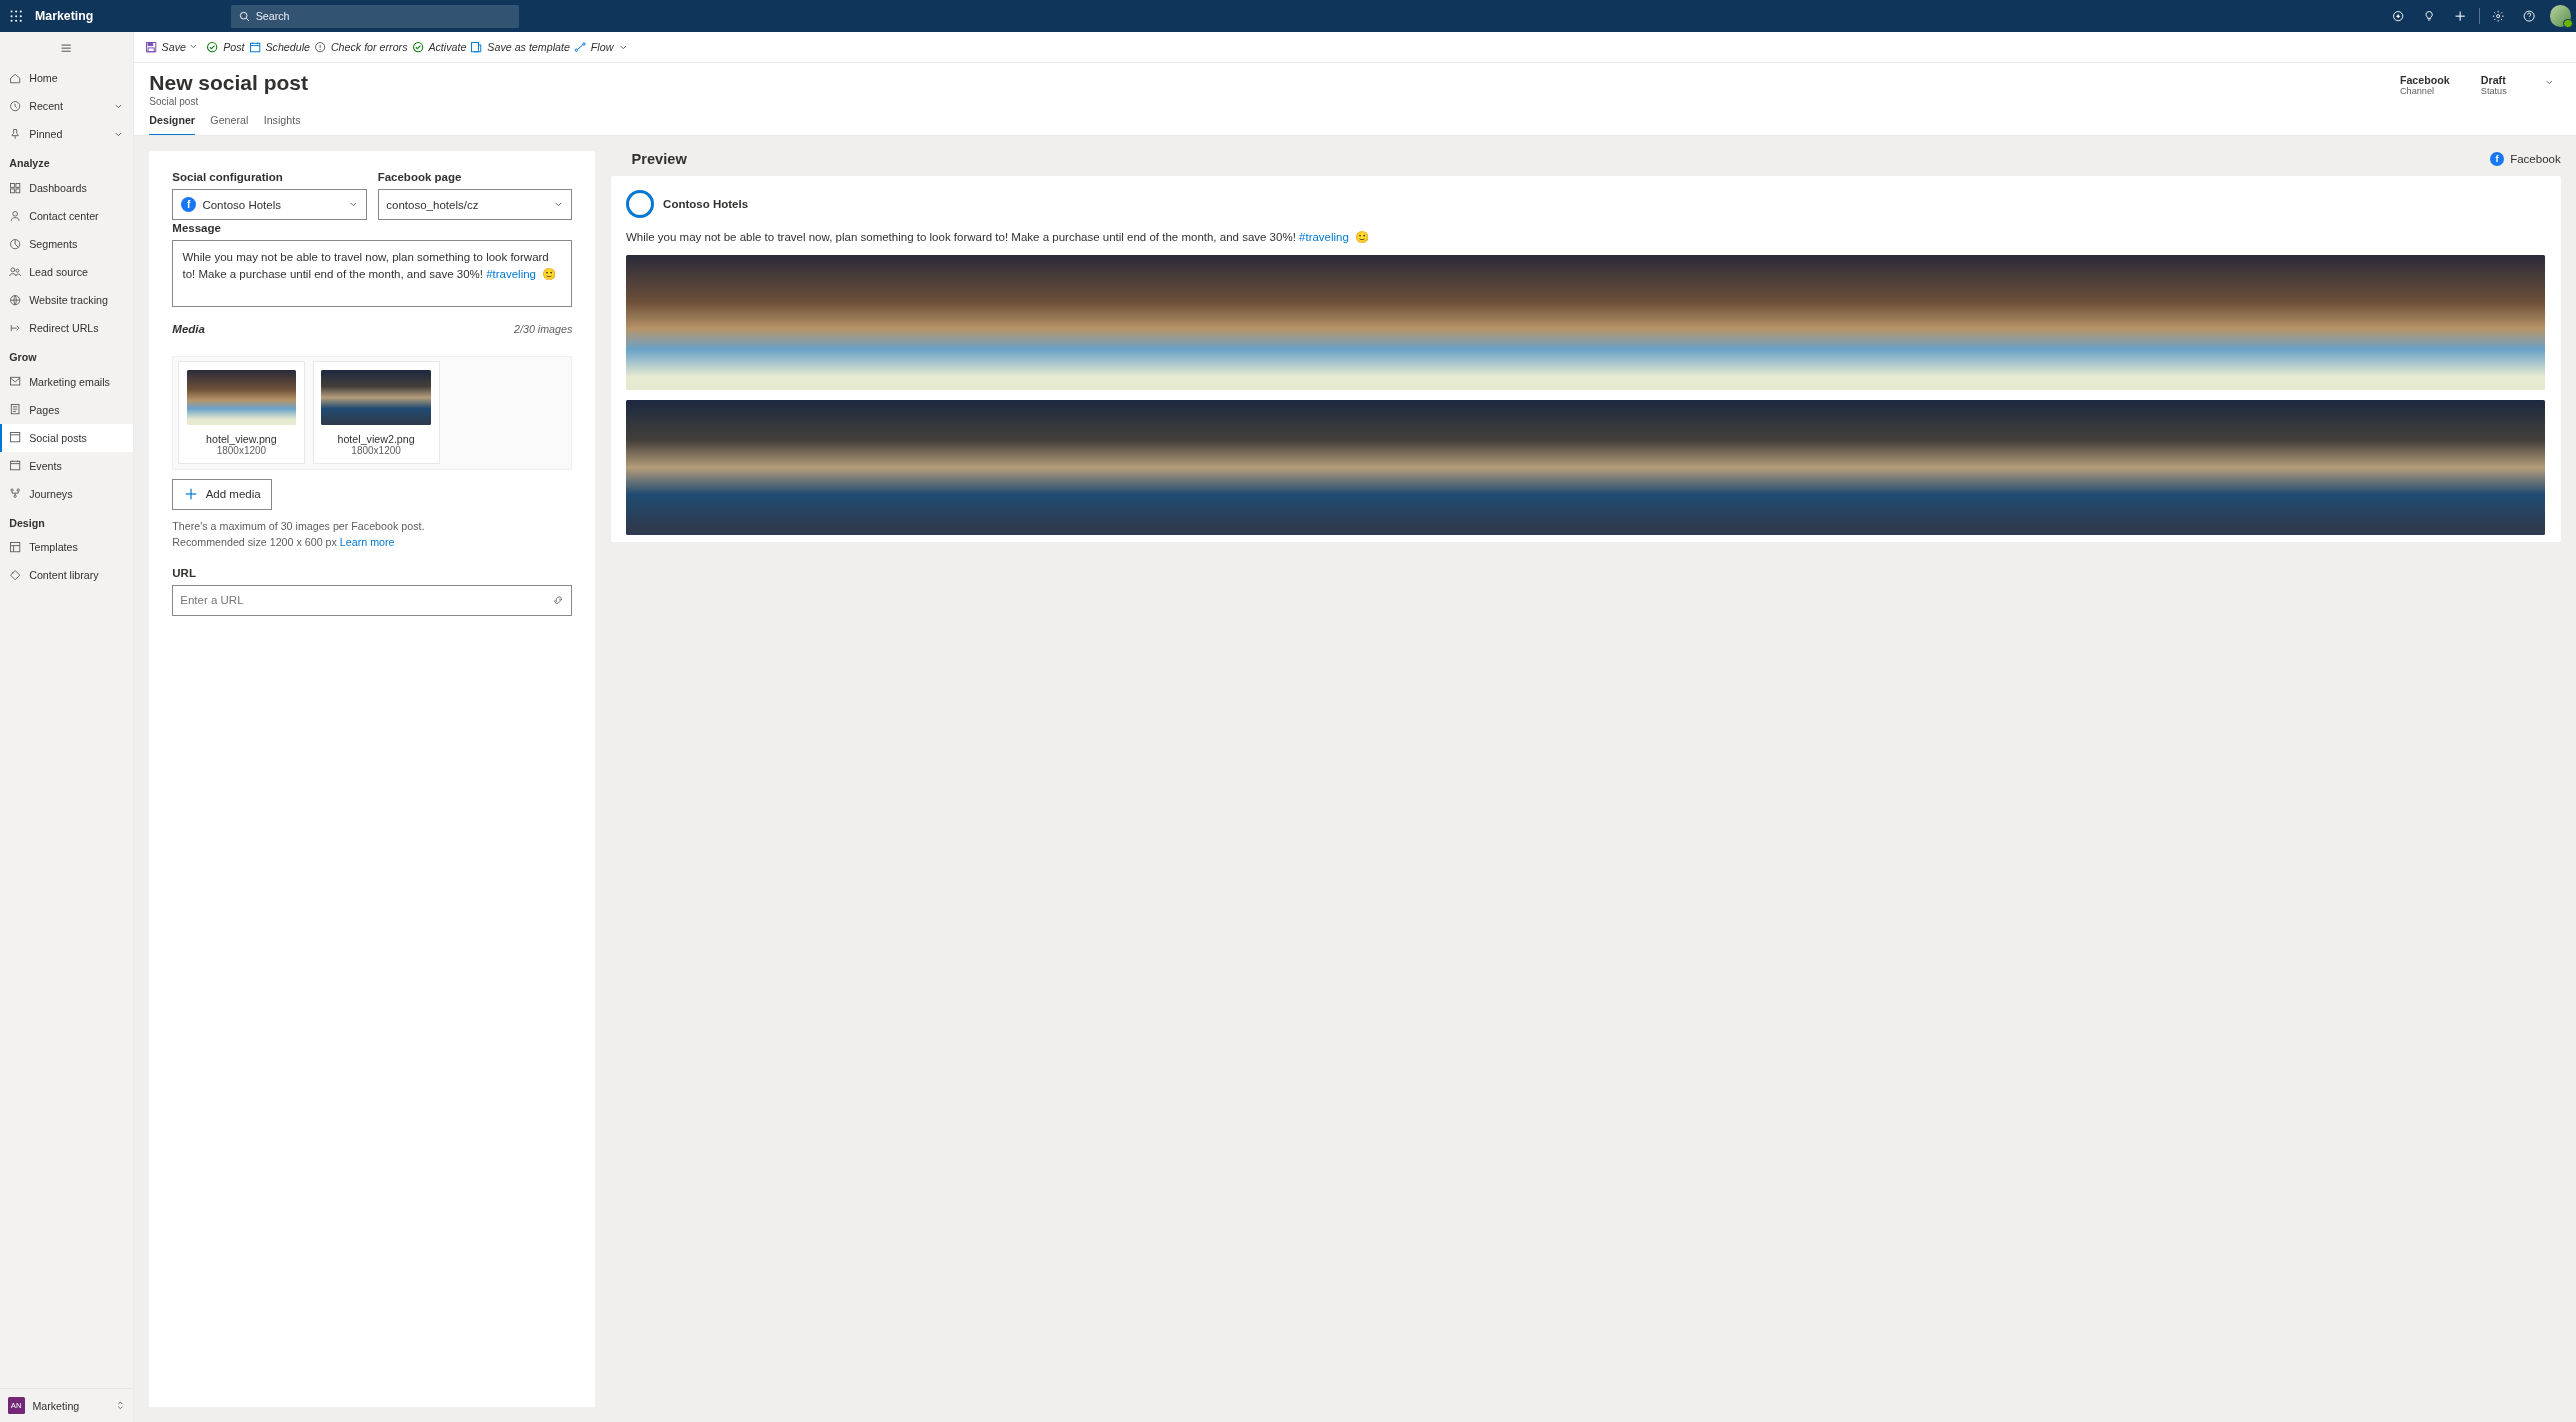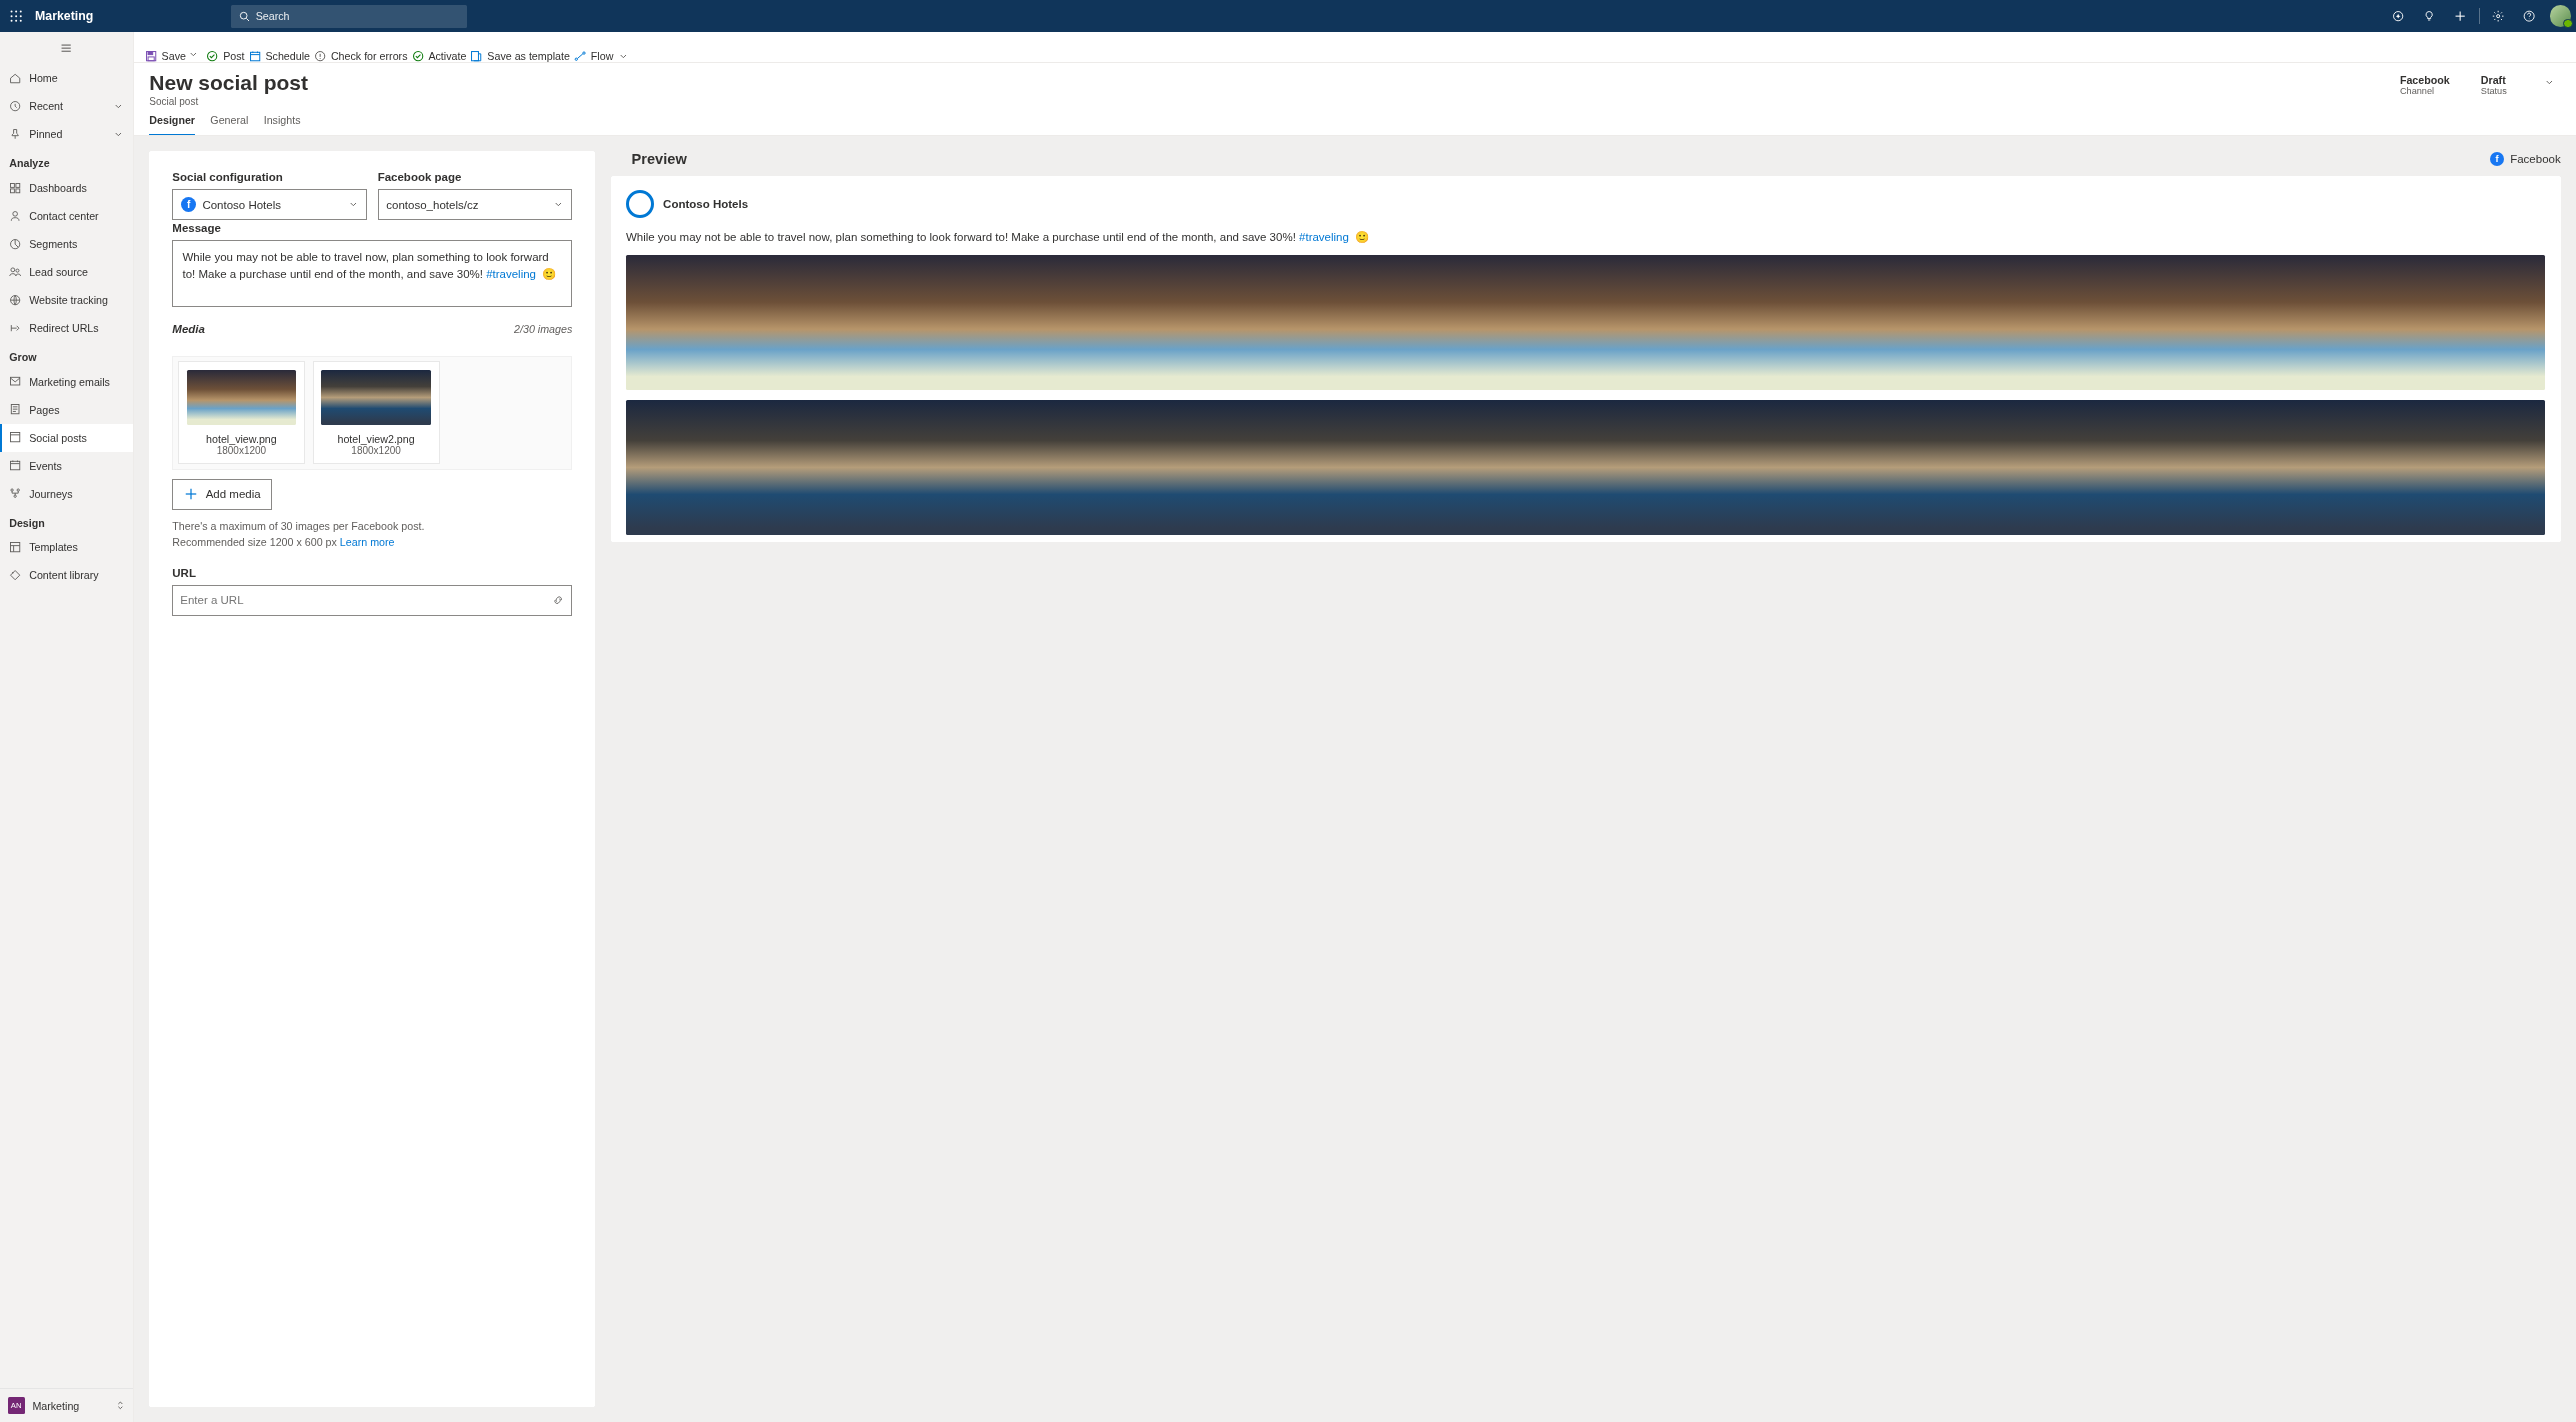--- a/index.html
+++ b/index.html
@@ -4,21 +4,21 @@
 <style>
   * { box-sizing: border-box; margin: 0; padding: 0; }
   html, body { width: 100%; height: 100%; font-family: "Segoe UI", -apple-system, BlinkMacSystemFont, sans-serif; font-size: 10.7px; color: #323130; overflow: hidden; }
   body { display: flex; flex-direction: column; }
 
   
   .topbar { height: 32px; background: #10355a; display: flex; align-items: center; color: #fff; }
   .topbar .waffle { width: 32px; display: flex; align-items: center; justify-content: center; cursor: pointer; }
   .topbar .appname { font-size: 12.3px; font-weight: 600; padding-left: 3.1px; }
   .topbar .spacer { flex: 1; }
-  .topbar .search { width: 236px; height: 23px; background: rgba(255,255,255,0.15); border-radius: 1.5px; display: flex; align-items: center; padding: 0 7.7px; color: #fff; margin-left: 138px; }
+  .topbar .search { width: 288px; height: 23px; background: rgba(255,255,255,0.15); border-radius: 1.5px; display: flex; align-items: center; padding: 0 7.7px; color: #fff; margin-left: 138px; }
   .topbar .search span.ph { opacity: 0.9; margin-left: 6.1px; }
   .topbar .right-icons { display: flex; align-items: center; gap: 0; }
   .topbar .icon-btn { width: 31px; height: 32px; display: flex; align-items: center; justify-content: center; cursor: pointer; }
   .topbar .avatar { width: 21.5px; height: 21.5px; border-radius: 50%; background: linear-gradient(135deg,#b8d4a0,#5a8d4e); position: relative; }
   .topbar .avatar::after { content:''; position:absolute; right:-1.5px; bottom:-1.5px; width:7.7px; height:7.7px; border-radius:50%; background:#6bb700; border:1.5px solid #10355a; }
   .sep { width:0.8px; height:15.3px; background: rgba(255,255,255,0.3); margin:0 3.1px; }
 
   
   .main { flex:1; display:flex; overflow:hidden; background:#fff; }
 
@@ -30,21 +30,21 @@
   .leftnav .navitem.selected::before { content:''; position:absolute; left:0; top:0; bottom:0; width:2.3px; background:#0078d4; }
   .leftnav .section-label { padding:9.2px 9.2px 4.6px 9.2px; font-weight:600; font-size:10.7px; color:#323130;}
   .leftnav .navitem .chev { margin-left:auto; }
   .leftnav .nav-spacer { flex:1; }
   .leftnav .app-switcher { height:34px; display:flex; align-items:center; padding:0 7.7px; gap:7.7px; border-top:0.8px solid #e5e5e5; cursor:pointer; }
   .app-switcher .badge { width:17px; height:17px; background:#742774; color:#fff; font-size:7.7px; display:flex; align-items:center; justify-content:center; border-radius:1.5px; }
   .app-switcher .updown { margin-left:auto; }
 
   
   .content { flex:1; display:flex; flex-direction:column; overflow:hidden; }
-  .cmdbar { height:31px; border-bottom:0.8px solid #edebe9; display:flex; align-items:flex-end; padding:0 10.7px; gap:4px; }
+  .cmdbar { height:31px; border-bottom:0.8px solid #edebe9; display:flex; align-items:center; padding:0 10.7px; gap:4px;font-style:italic; }
   .cmdbar .cmd { display:flex; align-items:center; gap:4.6px; cursor:pointer; font-size:10.7px; color:#323130; }
   .cmdbar .cmd svg { flex-shrink:0; }
   .cmdbar .chev-small { margin-left:-4.6px; cursor:pointer; padding:0 3.1px; }
 
   
   .pagehead { padding:7.7px 15.3px 0 15.3px; display:flex; align-items:flex-start; border-bottom:0.8px solid #edebe9; }
   .pagehead .title-block h1 { font-size:21px; font-weight:600; }
   .pagehead .title-block .sub { font-size:10px; color:#605e5c; margin-top:1.5px; }
   .pagehead .meta { margin-left:auto; display:flex; gap:31px; align-items:flex-start; padding-top:3.1px;}
   .pagehead .meta .mitem .v { font-weight:600; font-size:10.7px; }

